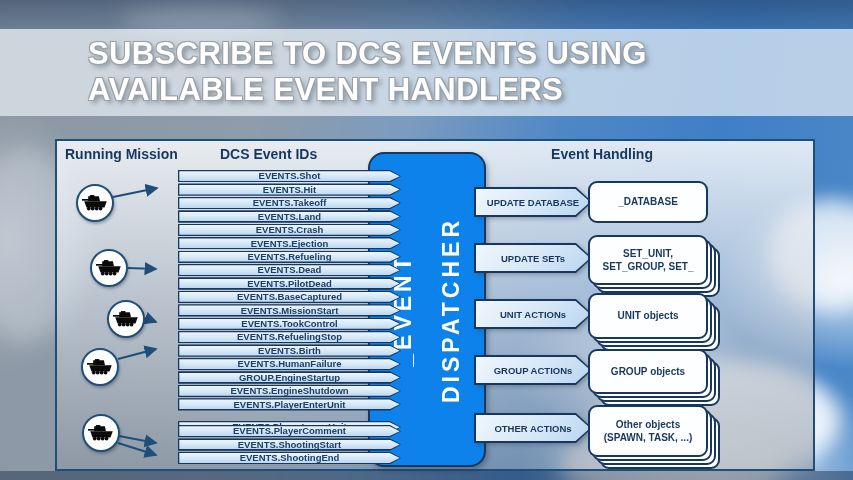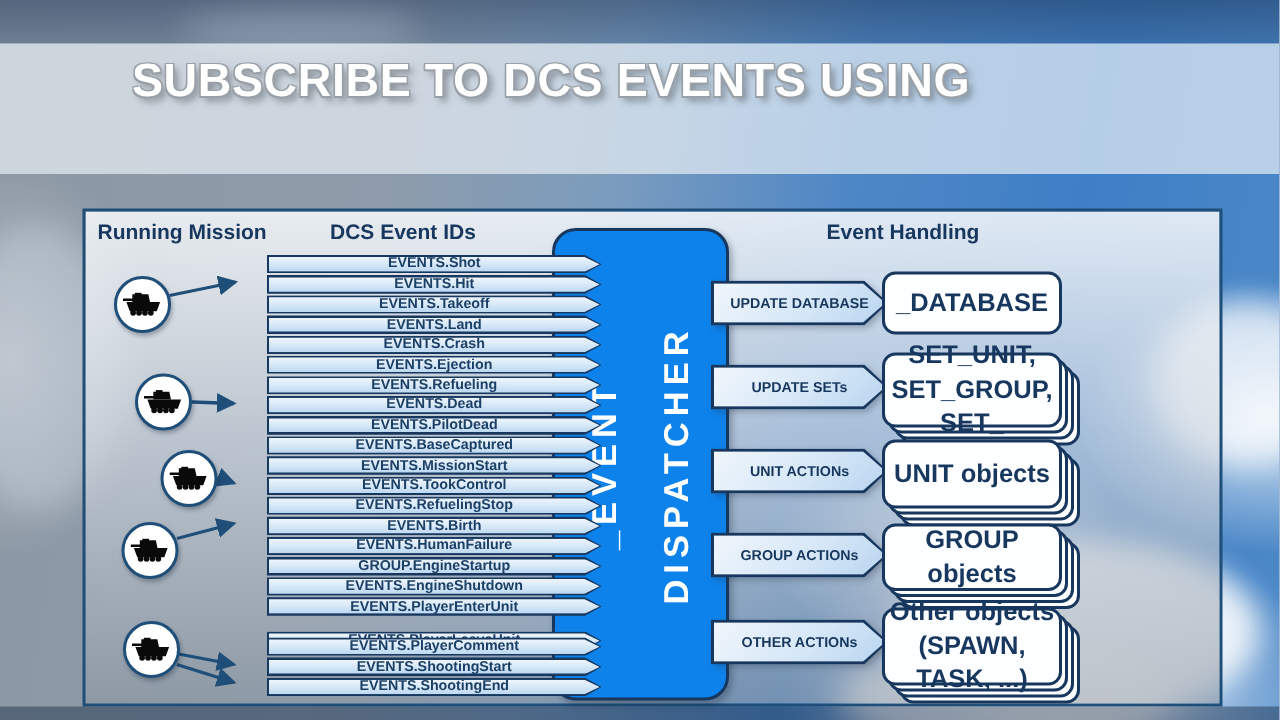--- a/index.html
+++ b/index.html
@@ -87,38 +87,39 @@
           clip-path:polygon(0 0, calc(100% - 15px) 0, 100% 50%, calc(100% - 15px) 100%, 0 100%);
           background:linear-gradient(135deg,#f0f6fc 0%, #d6e7f7 55%, #b9d5f0 100%);
           display:flex; align-items:center; justify-content:center;
           font-size:9.5px; font-weight:bold; color:#17375e; white-space:nowrap; }
   .hbox { position:absolute; left:531px; width:120px; z-index:2; }
   .hbox .layer { position:absolute; width:100%; height:100%; box-sizing:border-box;
           background:#fdfeff; border:2px solid #17375e; border-radius:9px; }
   .hbox .main  { position:absolute; inset:0; box-sizing:border-box;
           background:#fdfeff; border:2px solid #17375e; border-radius:9px;
           display:flex; flex-direction:column; align-items:center; justify-content:center;
-          font-size:17px; font-weight:bold; color:#17375e; text-align:center; line-height:1.35; }
+          font-size:10px; font-weight:bold; color:#17375e; text-align:center; line-height:1.35; }
 </style>
 </head>
 <body>
 
 <div class="stage">
   <div class="sky"></div>
   <div class="cloud cl-1"></div>
   <div class="cloud cl-2"></div>
   <div class="cloud cl-3"></div>
   <div class="cloud cl-4"></div>
   <div class="cloud cl-5"></div>
   <div class="top-band"></div>
   <div class="title-band"></div>
   <div class="bottom-band"></div>
 
   <div class="title">
     <div>SUBSCRIBE TO DCS EVENTS USING</div>
+    <div>AVAILABLE EVENT HANDLERS</div>
   </div>
 
   <div class="panel">
     <div class="hdr" id="hdr-running">Running Mission</div>
     <div class="hdr" id="hdr-ids">DCS Event IDs</div>
     <div class="hdr" id="hdr-handling">Event Handling</div>
 
     <div class="dispatcher">
       <div class="disp-text">
         <div>_EVENT</div>

